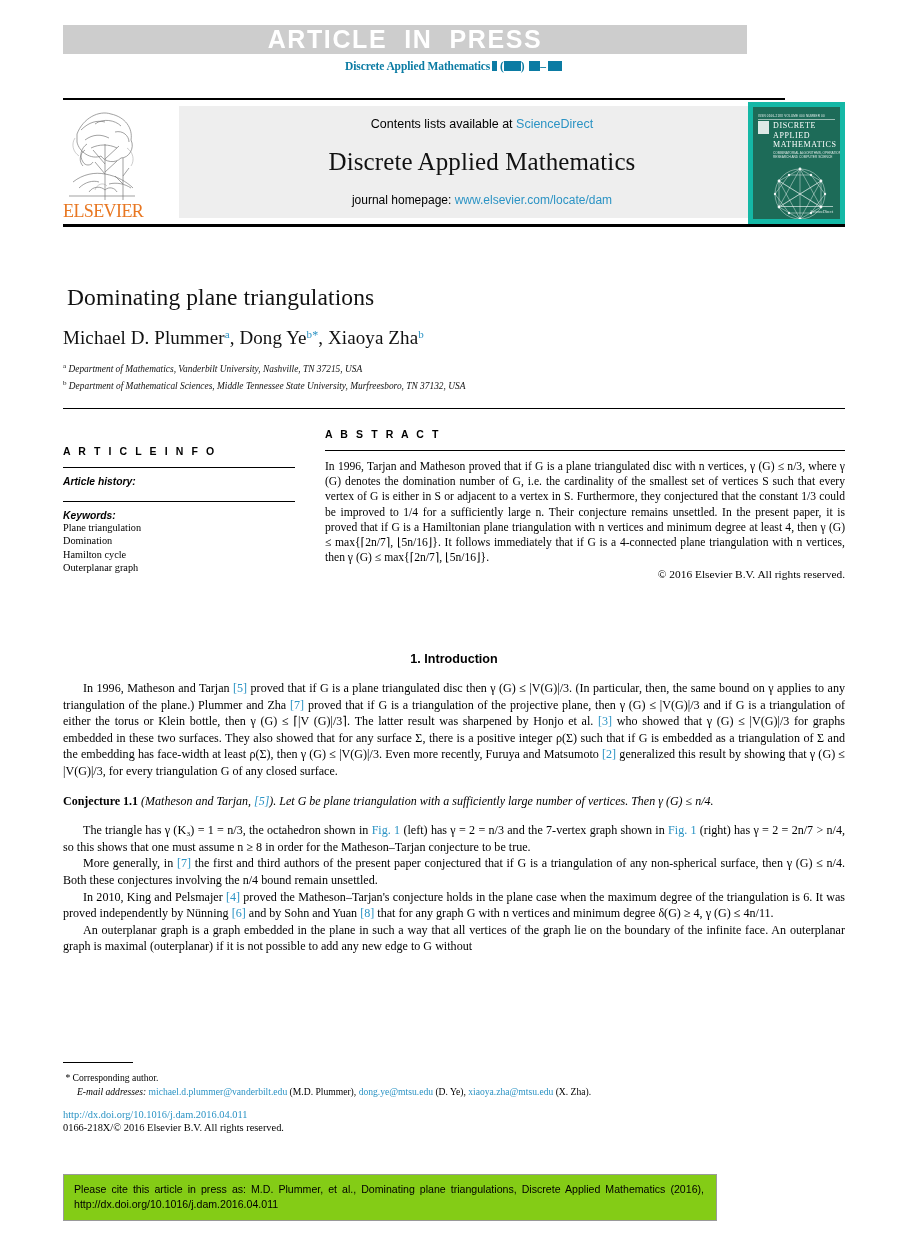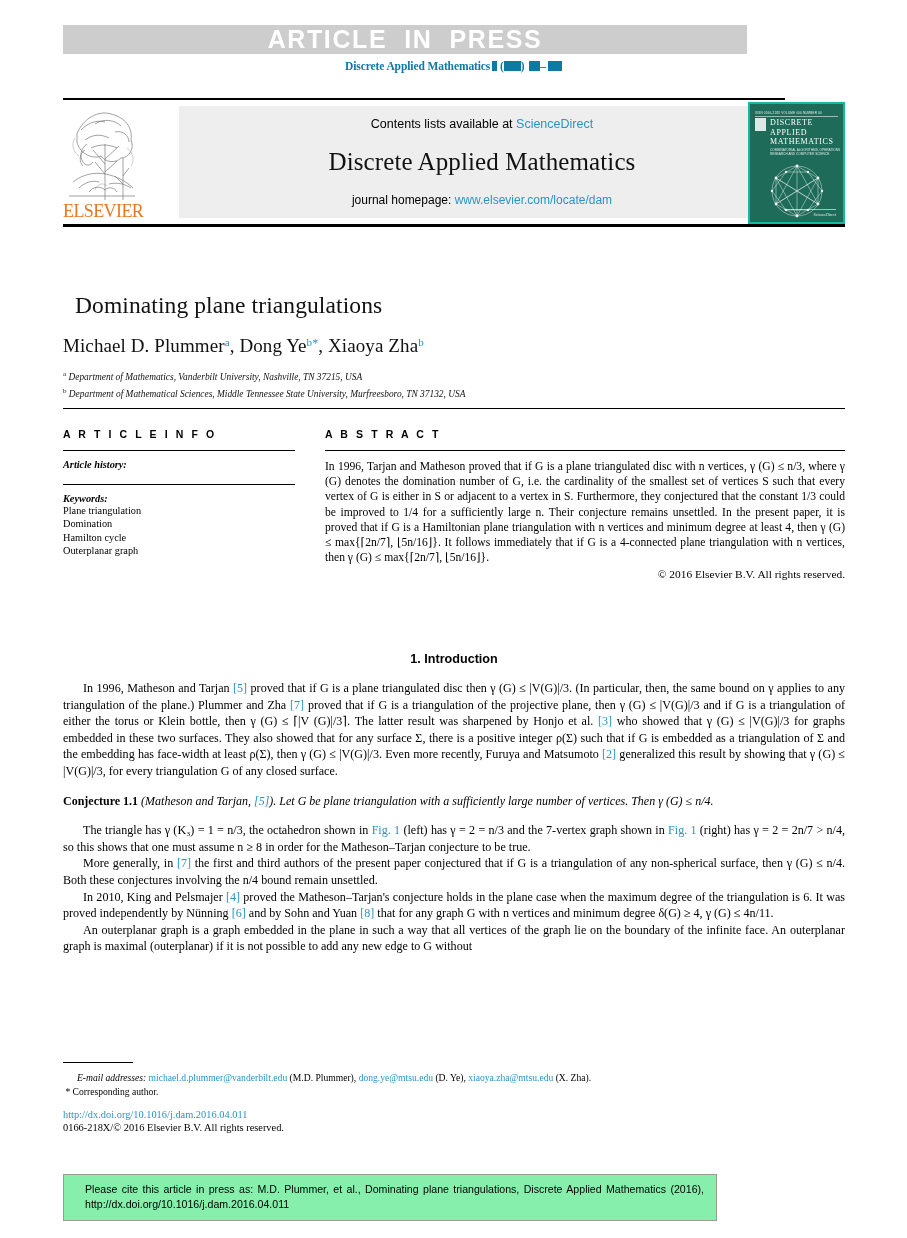--- a/index.html
+++ b/index.html
@@ -132,21 +132,21 @@
     font-size: 12px;
     color: #000;
   }
   .cover-thumb {
     position: absolute;
     right: 0;
     top: 4px;
     width: 97px;
     height: 122px;
     background: #1d6b58;
-    border: 2px solid #14b8a6;
+    border: 5px solid #14b8a6;
     box-sizing: border-box;
     overflow: hidden;
   }
   .cover-topbar {
     position: absolute;
     left: 5px; top: 5px; right: 5px;
     height: 7px;
     border-bottom: 0.6px solid rgba(255,255,255,0.55);
     display: flex;
     align-items: center;
@@ -211,21 +211,21 @@
   .title-block {
     position: absolute;
     left: 63px;
     top: 280px;
     width: 782px;
   }
   .paper-title {
     font-family: "Liberation Serif", serif;
     font-size: 23.5px;
     color: #111;
-    margin: 12px;
+    margin: 4px;
     font-weight: normal;
     letter-spacing: 0.1px;
   }
   .authors {
     margin-top: 16px;
     font-family: "Liberation Serif", serif;
     font-size: 19px;
     color: #111;
     letter-spacing: 0.1px;
   }
@@ -258,21 +258,21 @@
     top: 408px;
     width: 782px;
     height: 1px;
     background: #000;
   }
 
   
   .info-col {
     position: absolute;
     left: 63px;
-    top: 428px;
+    top: 445px;
     width: 232px;
   }
   .abs-col {
     position: absolute;
     left: 325px;
     top: 428px;
     width: 520px;
   }
   .sec-head {
     font-family: "Liberation Sans", sans-serif;
@@ -281,21 +281,21 @@
     letter-spacing: 2.6px;
     color: #000;
   }
   .thin-rule {
     width: 100%;
     height: 1px;
     background: #000;
     margin: 10px 0 8px 0;
   }
   .info-label {
-    font-family: Liberation Serif, serif;
+    font-family: Liberation Sans, sans-serif;
     font-style: italic;
     font-weight: bold;
     font-size: 10.3px;
     color: #000;
   }
   .info-lines {
     font-family: "Liberation Serif", serif;
     font-size: 10.3px;
     line-height: 13.4px;
     color: #000;
@@ -387,22 +387,22 @@
   }
 
   
   .cite-box {
     position: absolute;
     left: 63px;
     top: 1174px;
     width: 654px;
     box-sizing: border-box;
     border: 1px solid #9a9a9a;
-    background: #86efac;
-    padding: 7px 12px 8px 21px;
+    background: #84cc16;
+    padding: 7px 12px 8px 10px;
   }
   .cite-line1 {
     font-family: "Liberation Sans", sans-serif;
     font-size: 10.6px;
     color: #000;
     text-align: justify;
     text-align-last: justify;
     line-height: 15px;
   }
   .cite-line2 {
@@ -548,31 +548,31 @@
     </div>
 
     <p class="para">The triangle has γ (K₃) = 1 = n/3, the octahedron shown in <span class="ref" style="color:#2b93c4">Fig. 1</span> (left) has γ = 2 = n/3 and the 7-vertex graph shown in <span class="ref" style="color:#2b93c4">Fig. 1</span> (right) has γ = 2 = 2n/7 &gt; n/4, so this shows that one must assume n ≥ 8 in order for the Matheson–Tarjan conjecture to be true.</p>
     <p class="para">More generally, in <span class="ref" style="color:#2b93c4">[7]</span> the first and third authors of the present paper conjectured that if G is a triangulation of any non-spherical surface, then γ (G) ≤ n/4. Both these conjectures involving the n/4 bound remain unsettled.</p>
     <p class="para">In 2010, King and Pelsmajer <span class="ref" style="color:#2b93c4">[4]</span> proved the Matheson–Tarjan's conjecture holds in the plane case when the maximum degree of the triangulation is 6. It was proved independently by Nünning <span class="ref" style="color:#2b93c4">[6]</span> and by Sohn and Yuan <span class="ref" style="color:#2b93c4">[8]</span> that for any graph G with n vertices and minimum degree δ(G) ≥ 4, γ (G) ≤ 4n/11.</p>
     <p class="para">An outerplanar graph is a graph embedded in the plane in such a way that all vertices of the graph lie on the boundary of the infinite face. An outerplanar graph is maximal (outerplanar) if it is not possible to add any new edge to G without</p>
   </div>
 
   <div class="footnote">
     <div class="fn-rule"></div>
+    <div class="fn-line">
+      &nbsp;<span>*</span>
+      <span>Corresponding author.</span>
+    </div>
     <div class="fn-line" style="padding-left:14px;">
       <span class="lbl">E-mail addresses:</span>
       <a href="#">michael.d.plummer@vanderbilt.edu</a>
       <span>(M.D. Plummer)</span><span>, </span><a href="#">dong.ye@mtsu.edu</a>
       <span>(D. Ye)</span><span>, </span><a href="#">xiaoya.zha@mtsu.edu</a>
       <span>(X. Zha)</span><span>.</span>
     </div>
-    <div class="fn-line">
-      &nbsp;<span>*</span>
-      <span>Corresponding author.</span>
-    </div>
     <div class="doi-line">http://dx.doi.org/10.1016/j.dam.2016.04.011</div>
     <div class="issn-line">0166-218X/© 2016 Elsevier B.V. All rights reserved.</div>
   </div>
 
   <div class="cite-box">
     <div class="cite-line1">Please cite this article in press as: M.D. Plummer, et al., Dominating plane triangulations, Discrete Applied Mathematics (2016),</div>
     <div class="cite-line2">http://dx.doi.org/10.1016/j.dam.2016.04.011</div>
   </div>
 
 </div>

